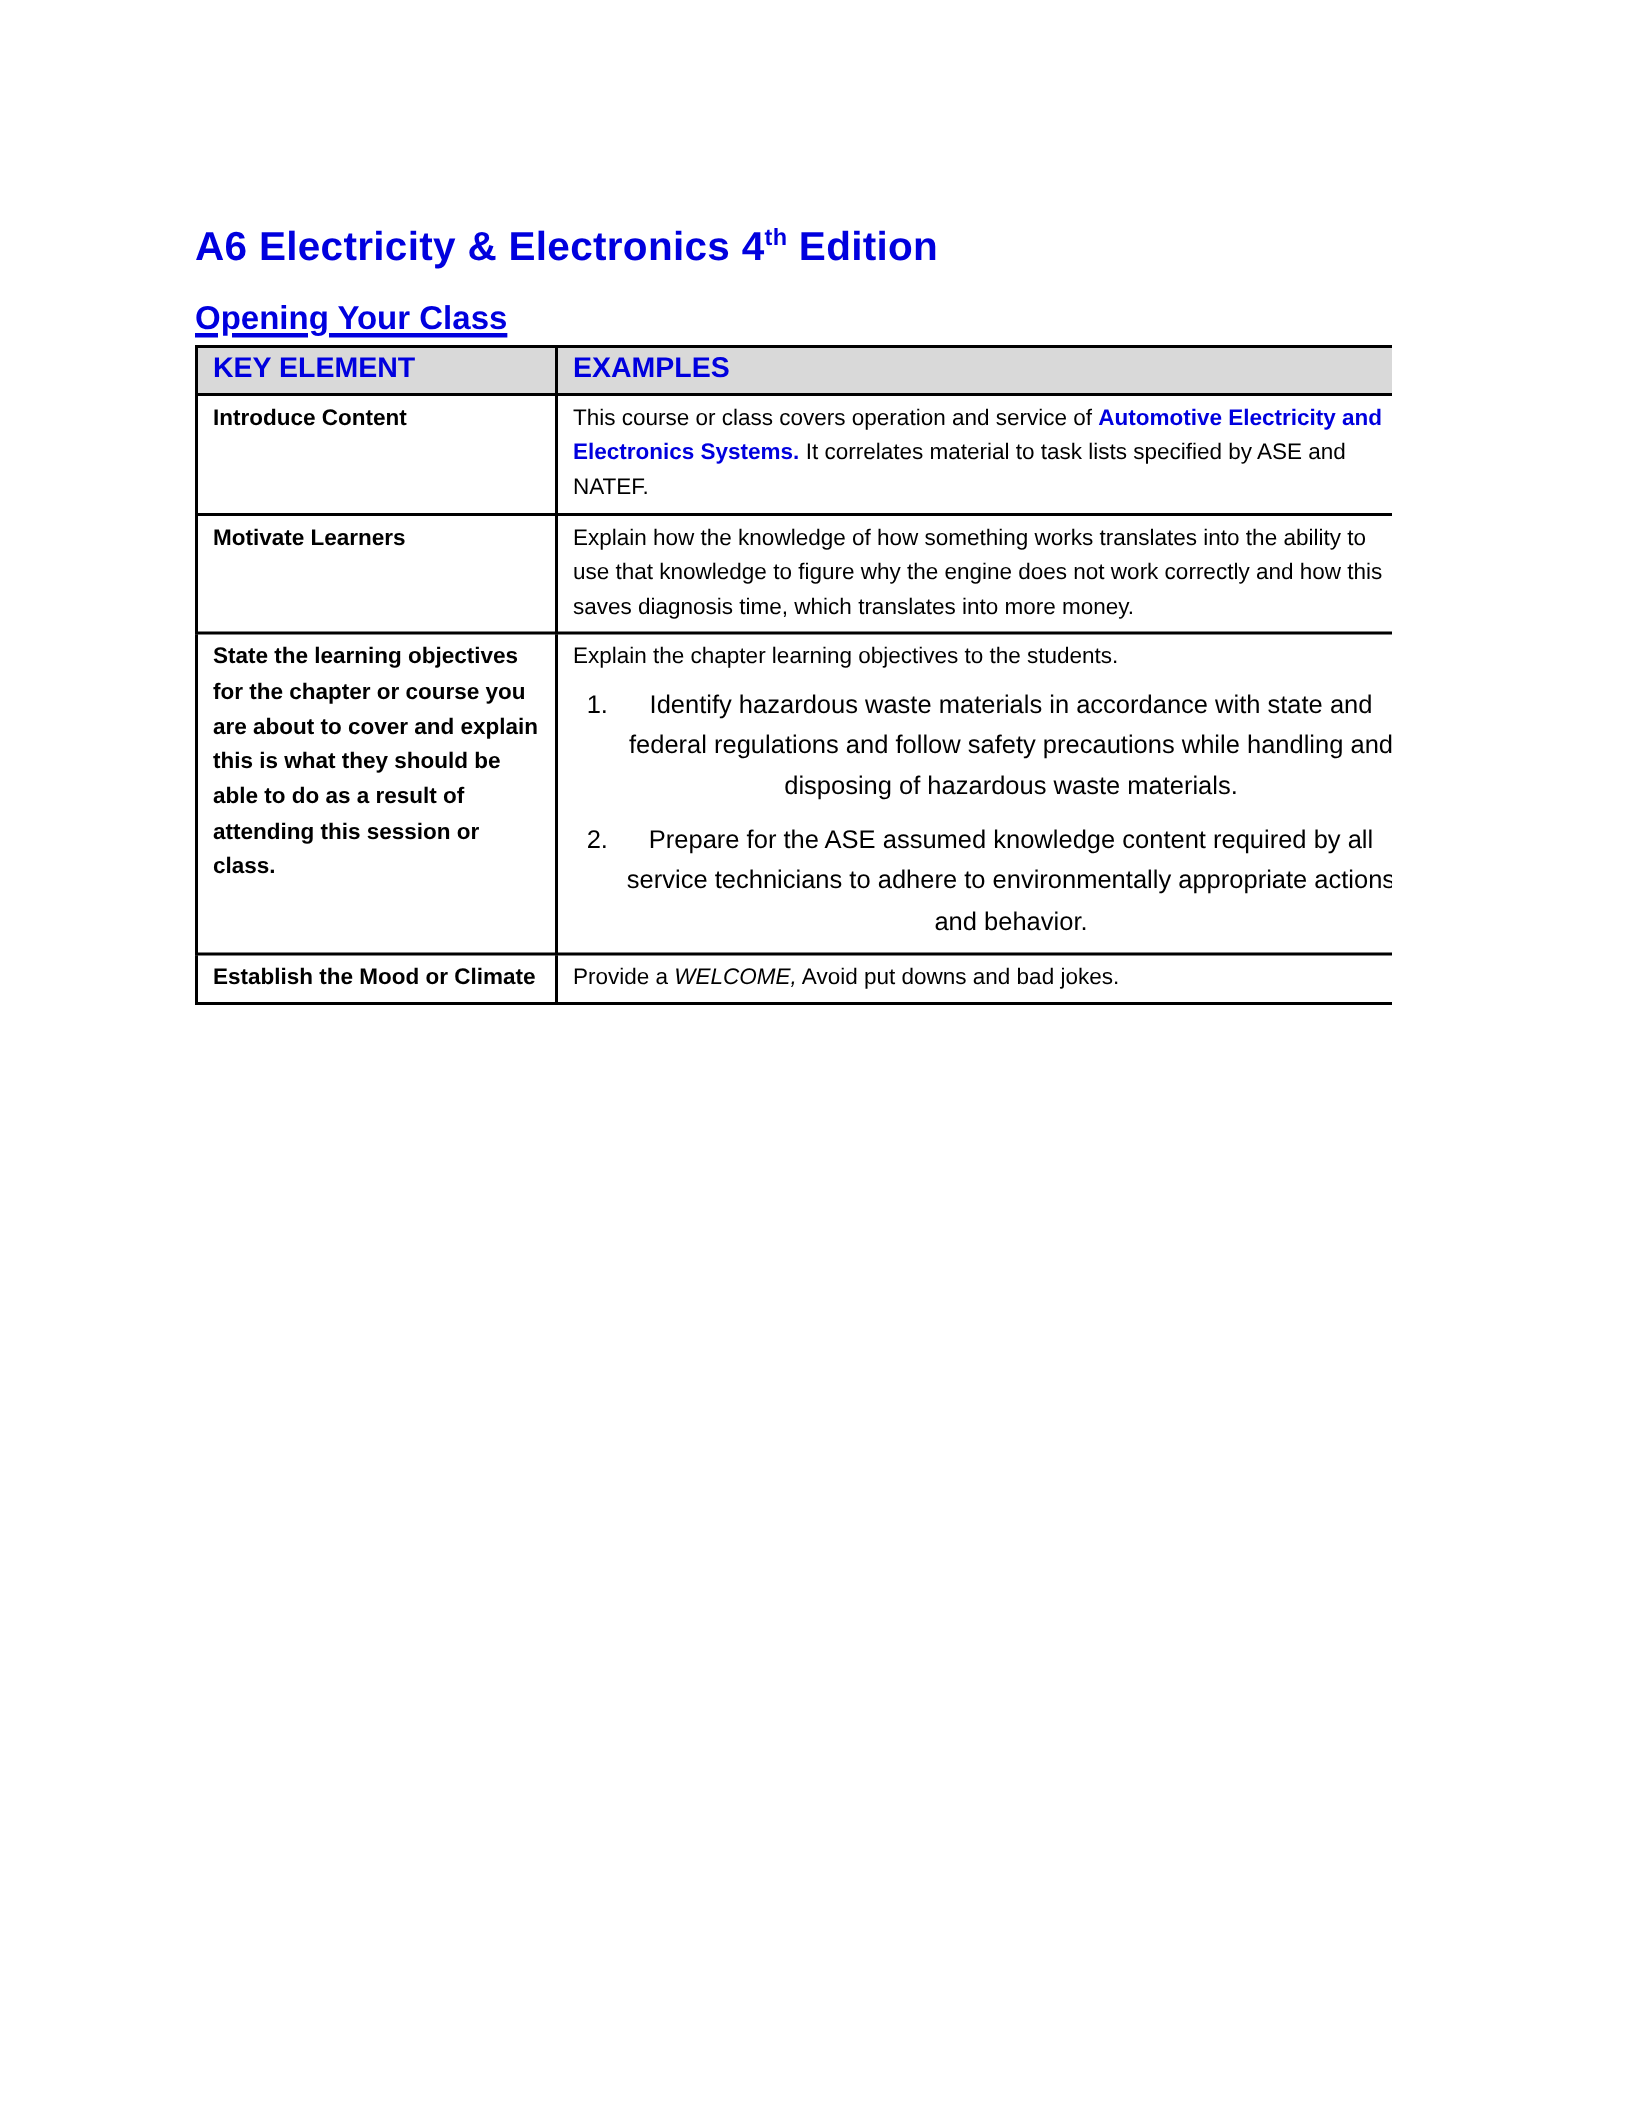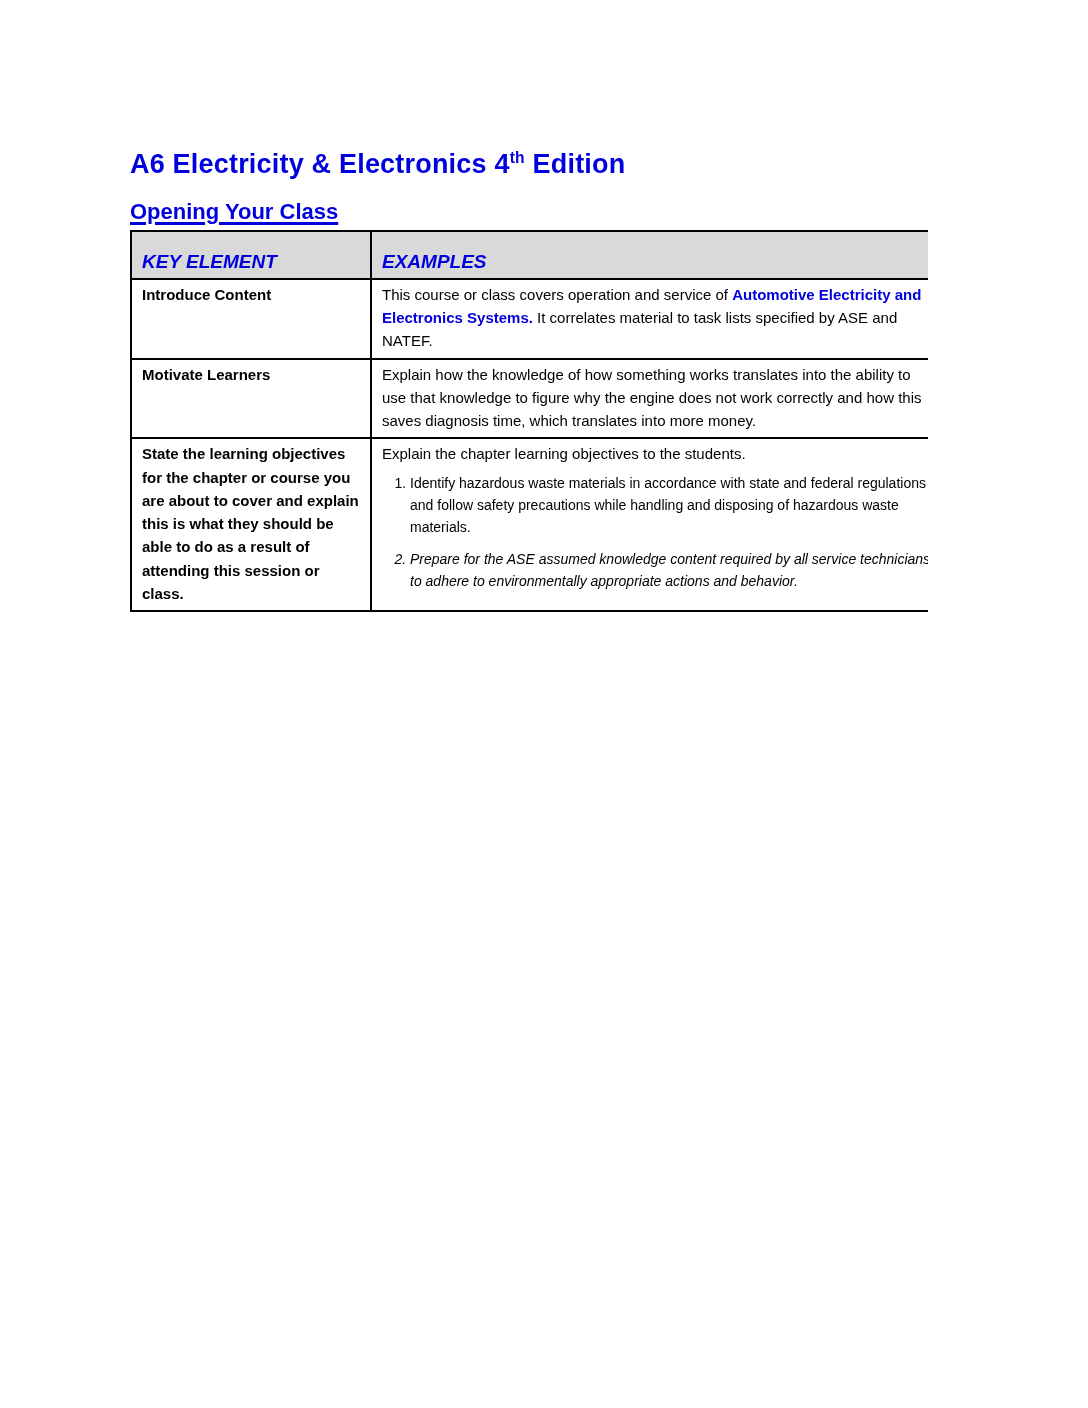--- a/index.html
+++ b/index.html
@@ -68,38 +68,38 @@
     text-align: left;
   }
   col.c1 { width: 240px; }
   col.c2 { width: 578px; }
   table.key-table th {
     background: var(--header-bg);
     color: var(--blue);
     font-size: 19px;
     line-height: 1.3;
     font-weight: bold;
-    padding-top: 18px;
+    padding-top: 2px;
     padding-bottom: 3px;
-    font-style: italic;
   }
   td.key-cell { font-weight: bold; }
   .hl {
     color: var(--blue);
     font-weight: bold;
   }
   .ital { font-style: italic; }
   td.example-cell ol {
     margin: 6px 0 2px 0;
     padding-left: 28px;
-    font-size: 14px;
+    font-size: 17px;
     line-height: 1.6;
+    text-align: center;
   }
   td.example-cell ol li { margin-bottom: 9px; }
-  td.example-cell ol li:last-child { margin-bottom: 0; font-style: italic; }
+  td.example-cell ol li:last-child { margin-bottom: 0; }
   .intro-line { display: block; }
 </style>
 </head>
 <body>
 
 <div class="page">
 
   <h1 class="doc-title"><span>A6 Electricity &amp; Electronics 4</span><sup>th</sup><span> Edition</span></h1>
 
 
@@ -128,16 +128,20 @@
       <tr>
         <td class="key-cell">State the learning objectives for the chapter or course you are about to cover and explain this is what they should be able to do as a result of attending this session or class.</td>
         <td class="example-cell">
           <span class="intro-line">Explain the chapter learning objectives to the students.</span>
           <ol>
             <li>Identify hazardous waste materials in accordance with state and federal regulations and follow safety precautions while handling and disposing of hazardous waste materials.</li>
             <li>Prepare for the ASE assumed knowledge content required by all service technicians to adhere to environmentally appropriate actions and behavior.</li>
           </ol>
         </td>
       </tr>
+      <tr>
+        <td class="key-cell">Establish the Mood or Climate</td>
+        <td class="example-cell"><span>Provide a </span><span class="ital">WELCOME,</span><span> Avoid put downs and bad jokes.</span></td>
+      </tr>
     </tbody>
   </table>
 
 </div>
 
 </body></html>

